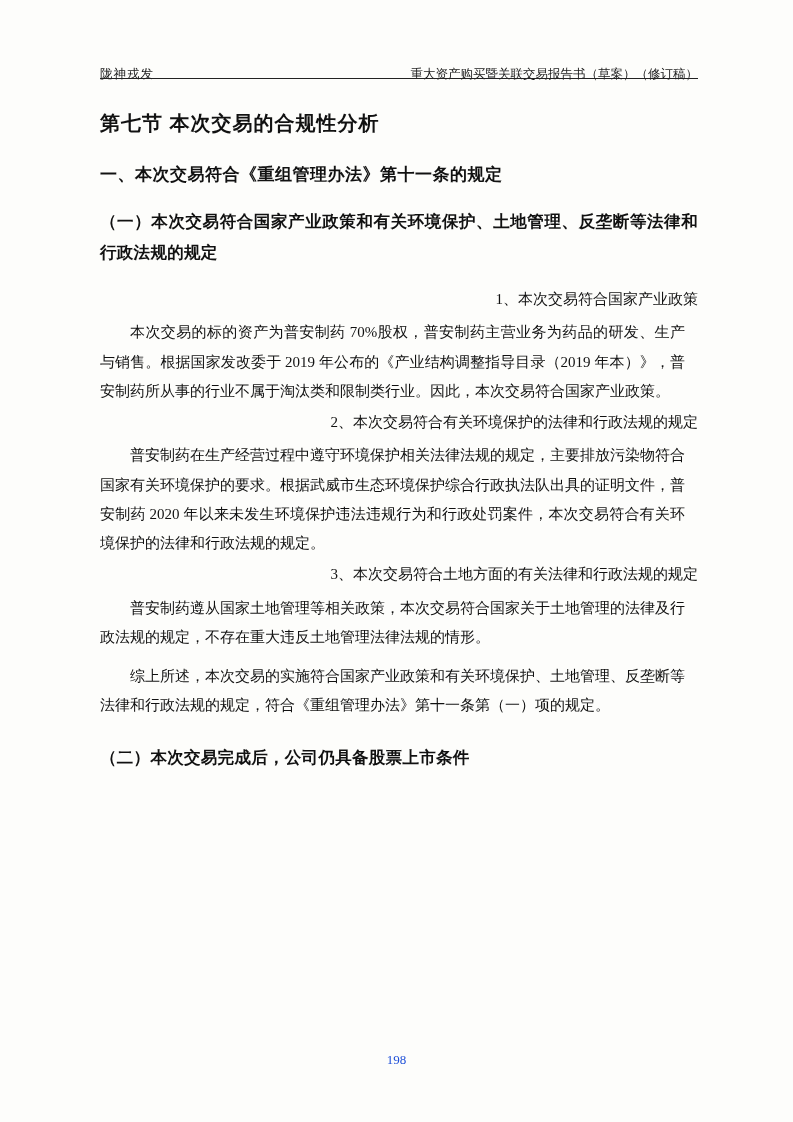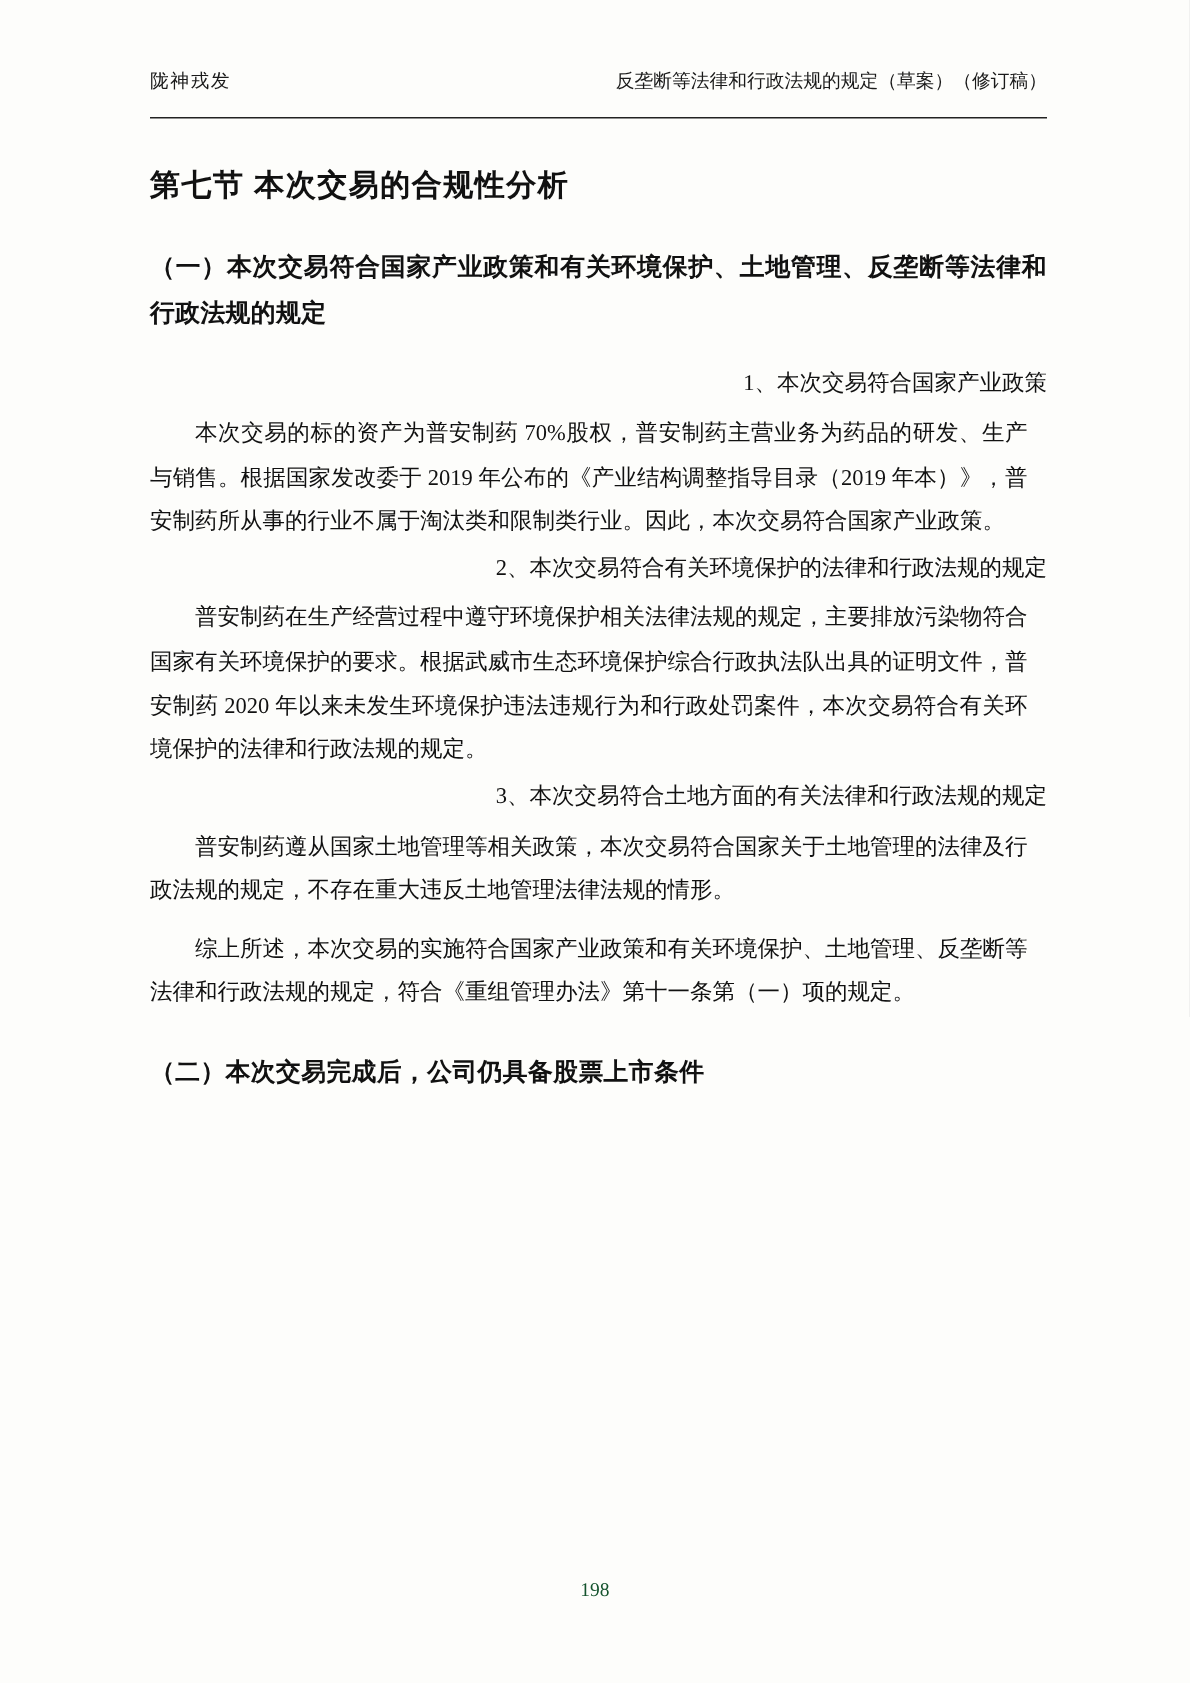--- a/index.html
+++ b/index.html
@@ -23,20 +23,21 @@
     left: 100px;
     right: 95px;
     display: flex;
     justify-content: space-between;
     align-items: flex-end;
     font-size: 12.5px;
     color: #1a1a1a;
   }
   .header-left {
     letter-spacing: 1px;
+    margin-top: 20px;
   }
   .header-right {
     letter-spacing: 0px;
   }
   .header-rule {
     position: absolute;
     top: 78px;
     left: 100px;
     right: 95px;
     border-bottom: 1.1px solid #222;
@@ -96,38 +97,39 @@
     letter-spacing: 0.3px;
     font-family: "Liberation Sans", "DejaVu Sans", sans-serif;
   }
   .page-number {
     position: absolute;
     bottom: 54px;
     left: 0;
     right: 0;
     text-align: center;
     font-size: 13px;
-    color: #14532d;
+    color: #1d4ed8;
   }
 </style>
 </head>
 <body>
 
 <div class="page">
 
   <div class="header">
     <span class="header-left">陇神戎发</span>
-    <span class="header-right">反垄断等法律和行政法规的规定（草案）（修订稿）</span>
+    <span class="header-right">重大资产购买暨关联交易报告书（草案）（修订稿）</span>
   </div>
   <div class="header-rule"></div>
 
   <div class="content">
 
     <h1 class="doc-title">第七节 本次交易的合规性分析</h1>
 
+    <h2 class="sec">一、本次交易符合《重组管理办法》第十一条的规定</h2>
 
     <h3 class="subsec">（一）本次交易符合国家产业政策和有关环境保护、土地管理、反垄断等法律和行政法规的规定</h3>
 
     <h4 class="item">1、本次交易符合国家产业政策</h4>
     <p class="body">本次交易的标的资产为普安制药 70%股权，普安制药主营业务为药品的研发、生产与销售。根据国家发改委于 2019 年公布的《产业结构调整指导目录（2019 年本）》，普安制药所从事的行业不属于淘汰类和限制类行业。因此，本次交易符合国家产业政策。</p>
 
     <h4 class="item">2、本次交易符合有关环境保护的法律和行政法规的规定</h4>
     <p class="body">普安制药在生产经营过程中遵守环境保护相关法律法规的规定，主要排放污染物符合国家有关环境保护的要求。根据武威市生态环境保护综合行政执法队出具的证明文件，普安制药 2020 年以来未发生环境保护违法违规行为和行政处罚案件，本次交易符合有关环境保护的法律和行政法规的规定。</p>
 
     <h4 class="item">3、本次交易符合土地方面的有关法律和行政法规的规定</h4>

